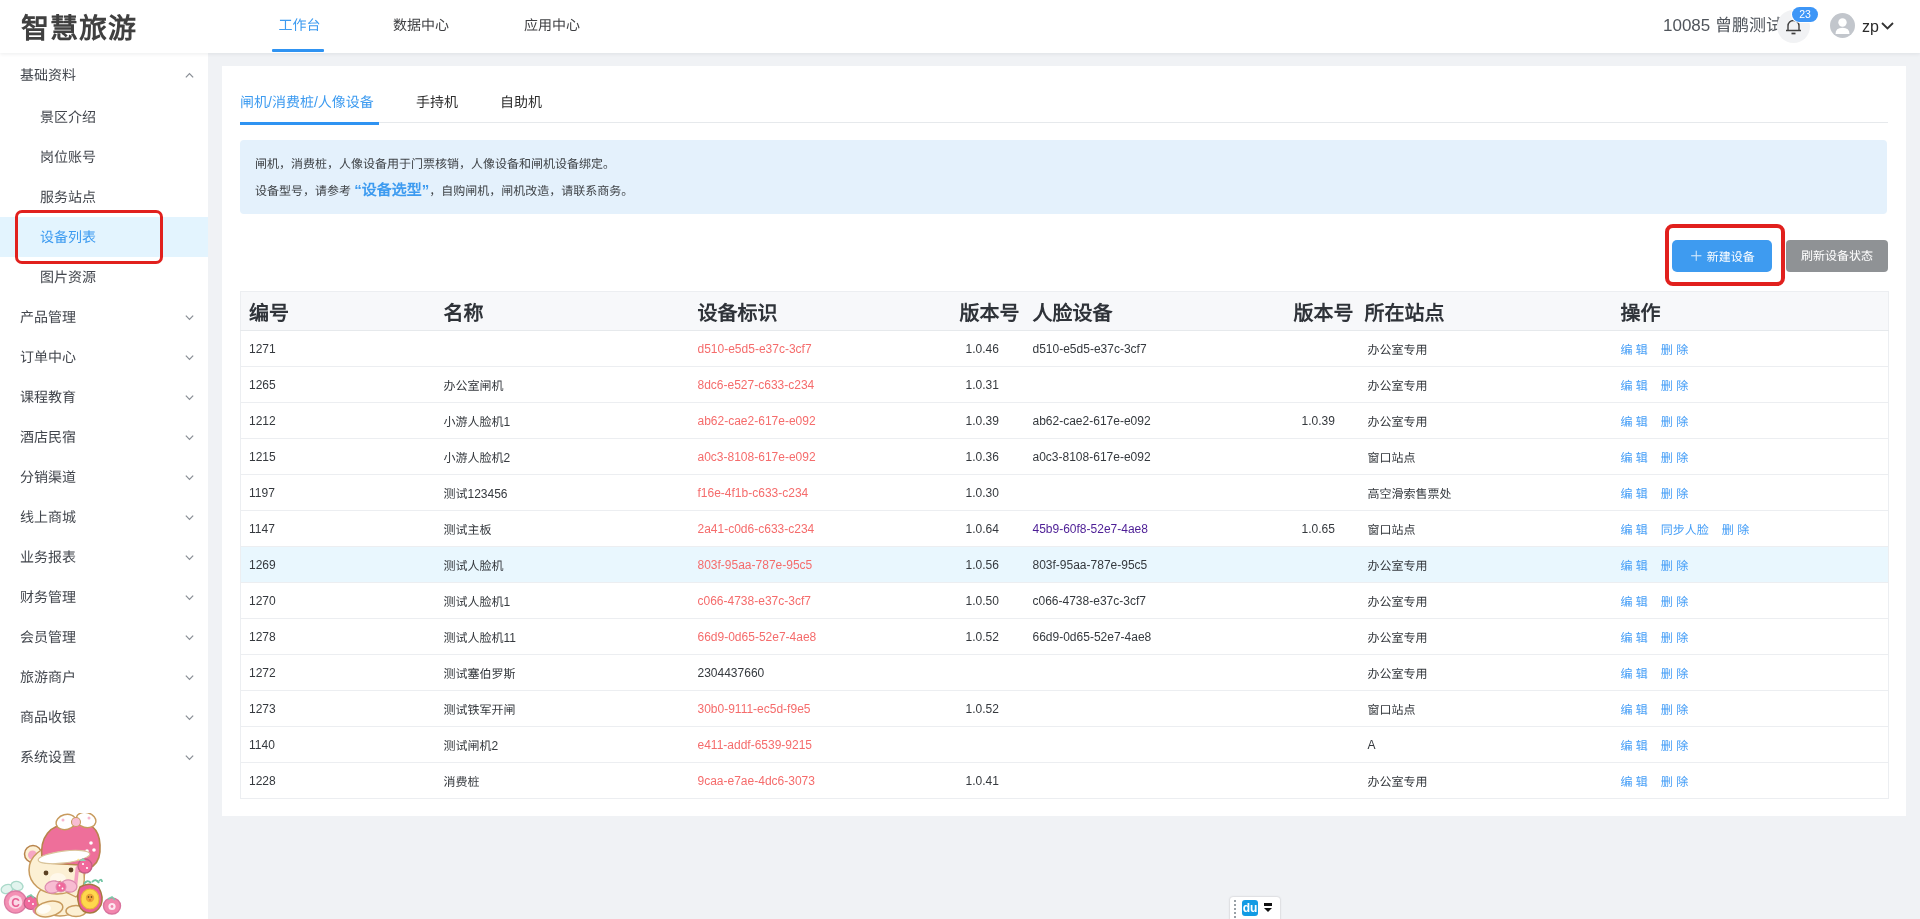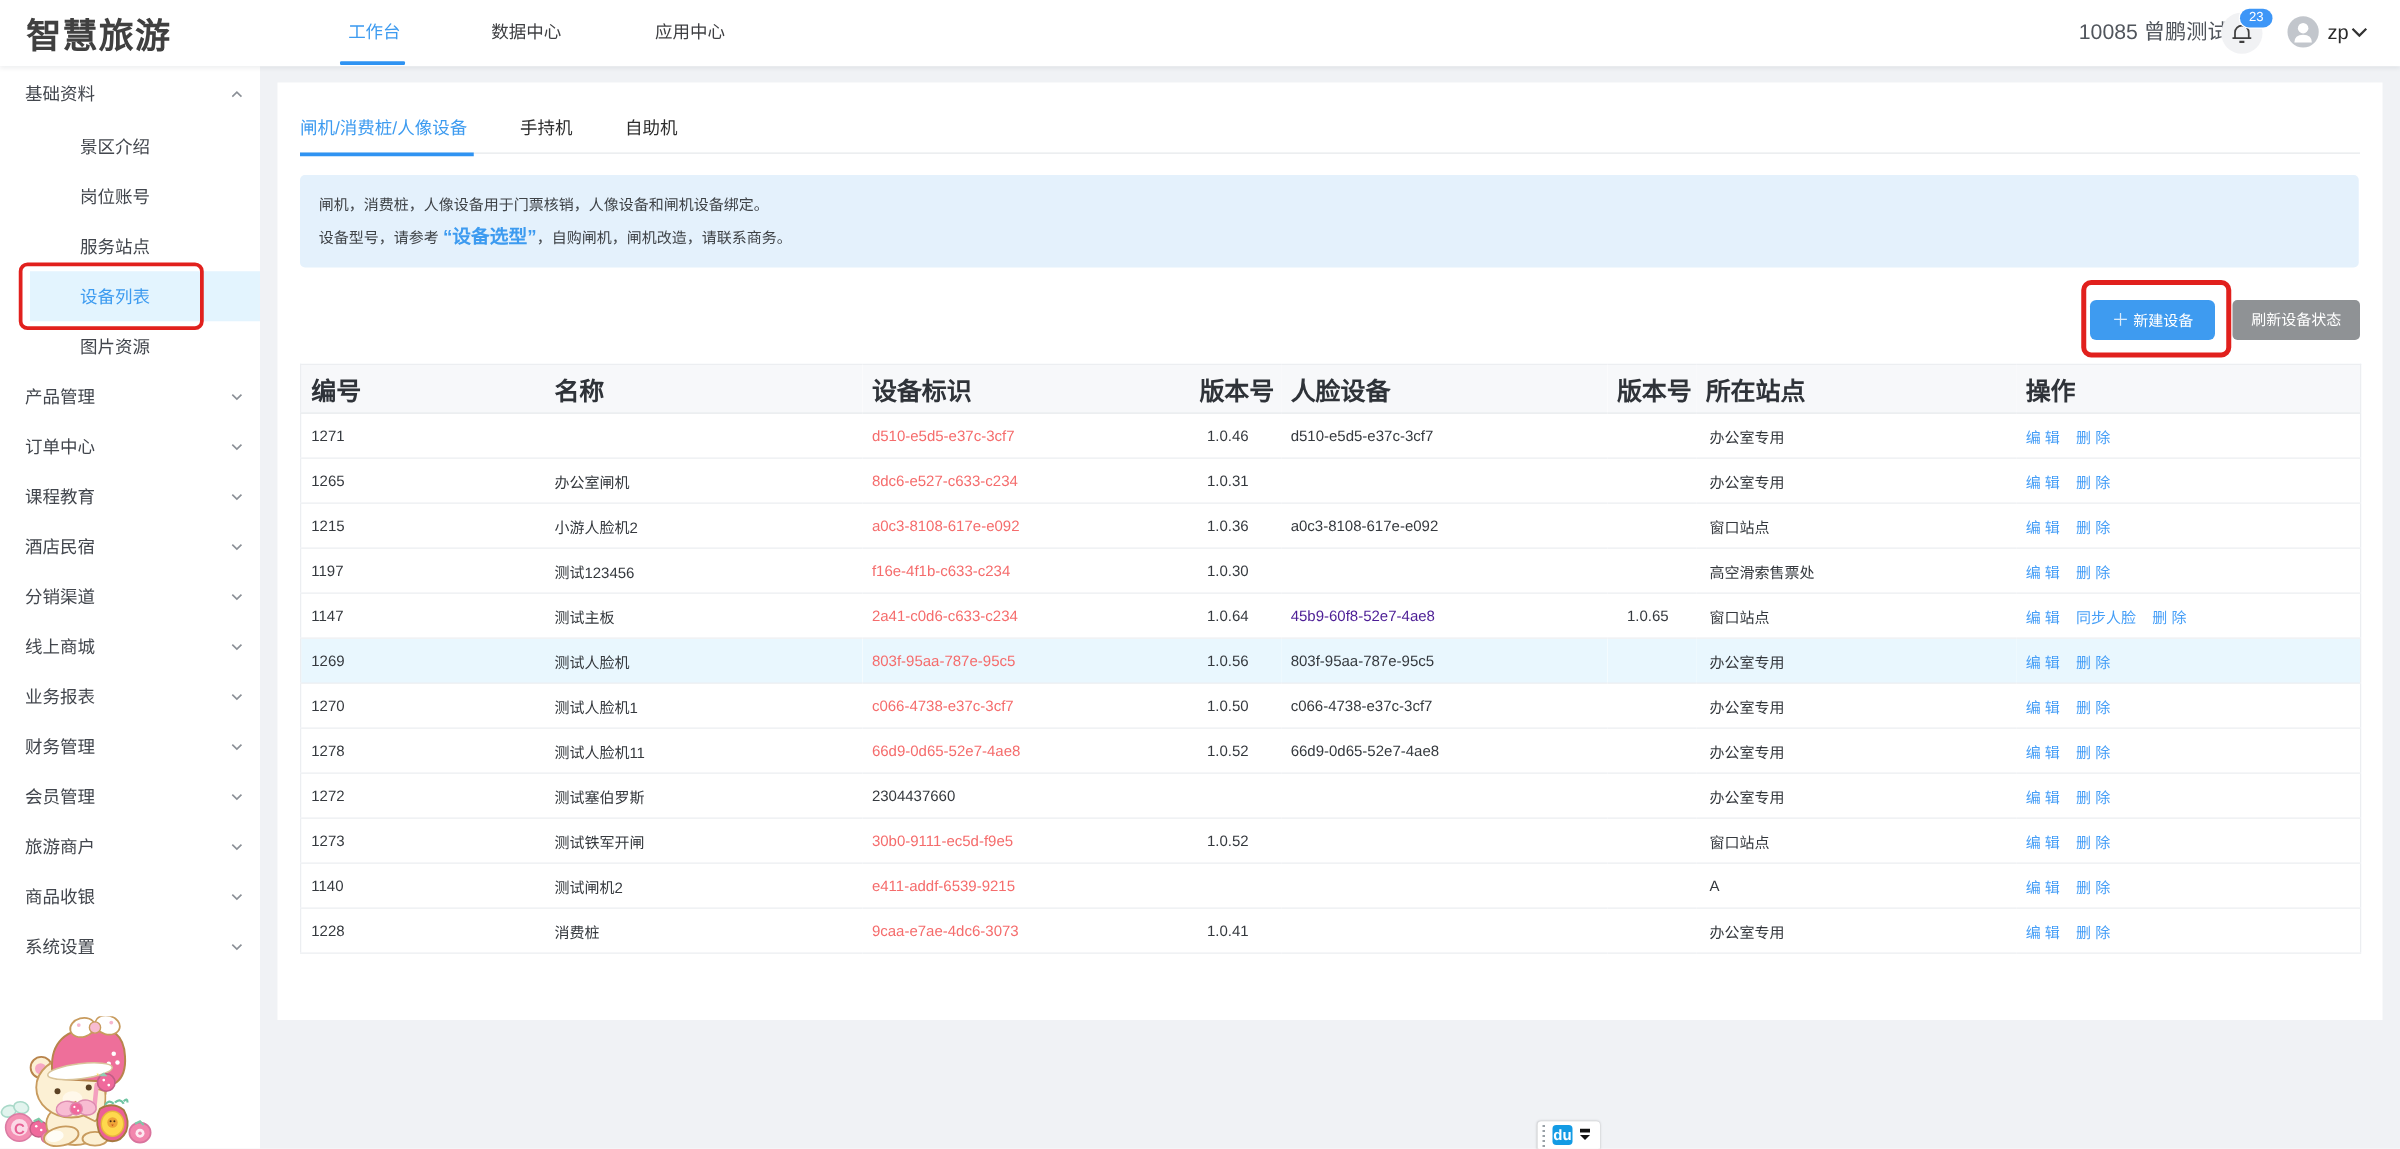--- a/index.html
+++ b/index.html
@@ -31,21 +31,21 @@
   position:absolute; left:1792px; top:7px; width:26px; height:15px; border-radius:8px;
   background:#3d96f7; color:#fff; font-size:10.5px; line-height:15px; text-align:center; z-index:2; box-shadow:0 0 0 1px #fff;
 }
 .avatar { position:absolute; left:1830px; top:13px; width:25px; height:25px; border-radius:50%; background:#c2c6cc; }
 .zp { position:absolute; left:1862px; top:0; height:51px; line-height:53px; font-size:16px; color:#2b2b2b; }
 
 
 .sidebar { position:absolute; left:0; top:53px; width:208px; height:866px; background:#fff; z-index:10; }
 .menu { position:absolute; top:2px; left:0; width:208px; }
 .mi { position:relative; height:40px; line-height:40px; font-size:14px; color:#42464d; padding-left:20px; }
-.mi.sub { padding-left:40px;margin-left:24px; }
+.mi.sub { padding-left:40px; }
 .mi.subfirst { margin-top:2px; }
 .mi.sel { background:#e3f4fe; color:#3d9bf0; }
 .mi .chev { position:absolute; right:13px; top:15px; width:11px; height:11px; }
 
 
 .card { position:absolute; left:222px; top:66px; width:1684px; height:750px; background:#fff; z-index:5; }
 .tabs { position:absolute; left:18px; top:21px; width:1648px; height:36px; border-bottom:1px solid #e6e9ec; }
 .tab { position:absolute; top:0; height:36px; line-height:30px; font-size:14px; color:#2e2e2e; }
 .tab.active { color:#3d9bf0; }
 .tab-ink { position:absolute; left:0; bottom:-2px; width:139px; height:3px; background:#2f93f2; }
@@ -300,20 +300,30 @@
           <td>1265</td>
           <td>办公室闸机</td>
           <td class="red">8dc6-e527-c633-c234</td>
           <td>1.0.31</td>
           <td></td>
           <td></td>
           <td>办公室专用</td>
           <td class="ops"><span class="lnk">编 辑</span><span class="lnk">删 除</span></td>
         </tr>
     <tr>
+          <td>1212</td>
+          <td>小游人脸机1</td>
+          <td class="red">ab62-cae2-617e-e092</td>
+          <td>1.0.39</td>
+          <td>ab62-cae2-617e-e092</td>
+          <td>1.0.39</td>
+          <td>办公室专用</td>
+          <td class="ops"><span class="lnk">编 辑</span><span class="lnk">删 除</span></td>
+        </tr>
+    <tr>
           <td>1215</td>
           <td>小游人脸机2</td>
           <td class="red">a0c3-8108-617e-e092</td>
           <td>1.0.36</td>
           <td>a0c3-8108-617e-e092</td>
           <td></td>
           <td>窗口站点</td>
           <td class="ops"><span class="lnk">编 辑</span><span class="lnk">删 除</span></td>
         </tr>
     <tr>

